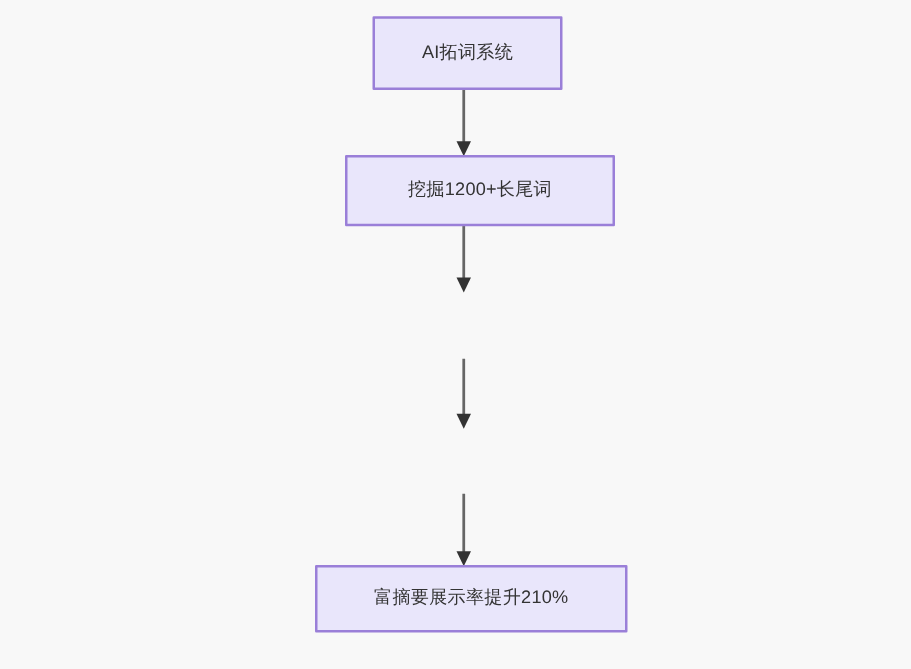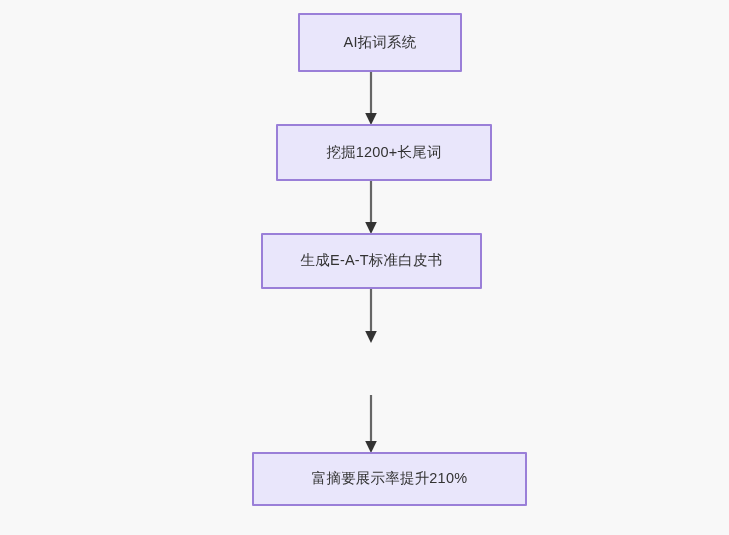--- a/index.html
+++ b/index.html
@@ -70,30 +70,27 @@
     </svg>
   </div>
 
   <div class="connector" style="left:361px; top:395px; width:20px; height:59px;">
     <svg width="20" height="59" viewBox="0 0 20 59">
       <line x1="10" y1="0" x2="10" y2="49" stroke="#666666" stroke-width="2.2"></line>
       <polygon points="10,58 4.2,46 15.8,46" fill="#333333"></polygon>
     </svg>
   </div>
 
-  <div class="node" style="left:298px; top:13px; width:164px; height:59px;">
+  <div class="node" style="left:298px; top:13px; width:152px; height:59px;">
     <span>AI拓词系统</span>
   </div>
 
   <div class="node" style="left:276px; top:124px; width:216px; height:57px;">
     <span>挖掘1200+长尾词</span>
   </div>
 
-  <div class="node" style="left:261px; top:233px; width:221px; height:56px;">
-    <span>生成E-A-T标准白皮书</span>
-  </div>
 
 
-  <div class="node" style="left:252px; top:452px; width:275px; height:54px;">
+  <div class="node" style="left:252px; top:452px; width:250px; height:54px;">
     <span>富摘要展示率提升210%</span>
   </div>
 
 </div>
 
 </body></html>

